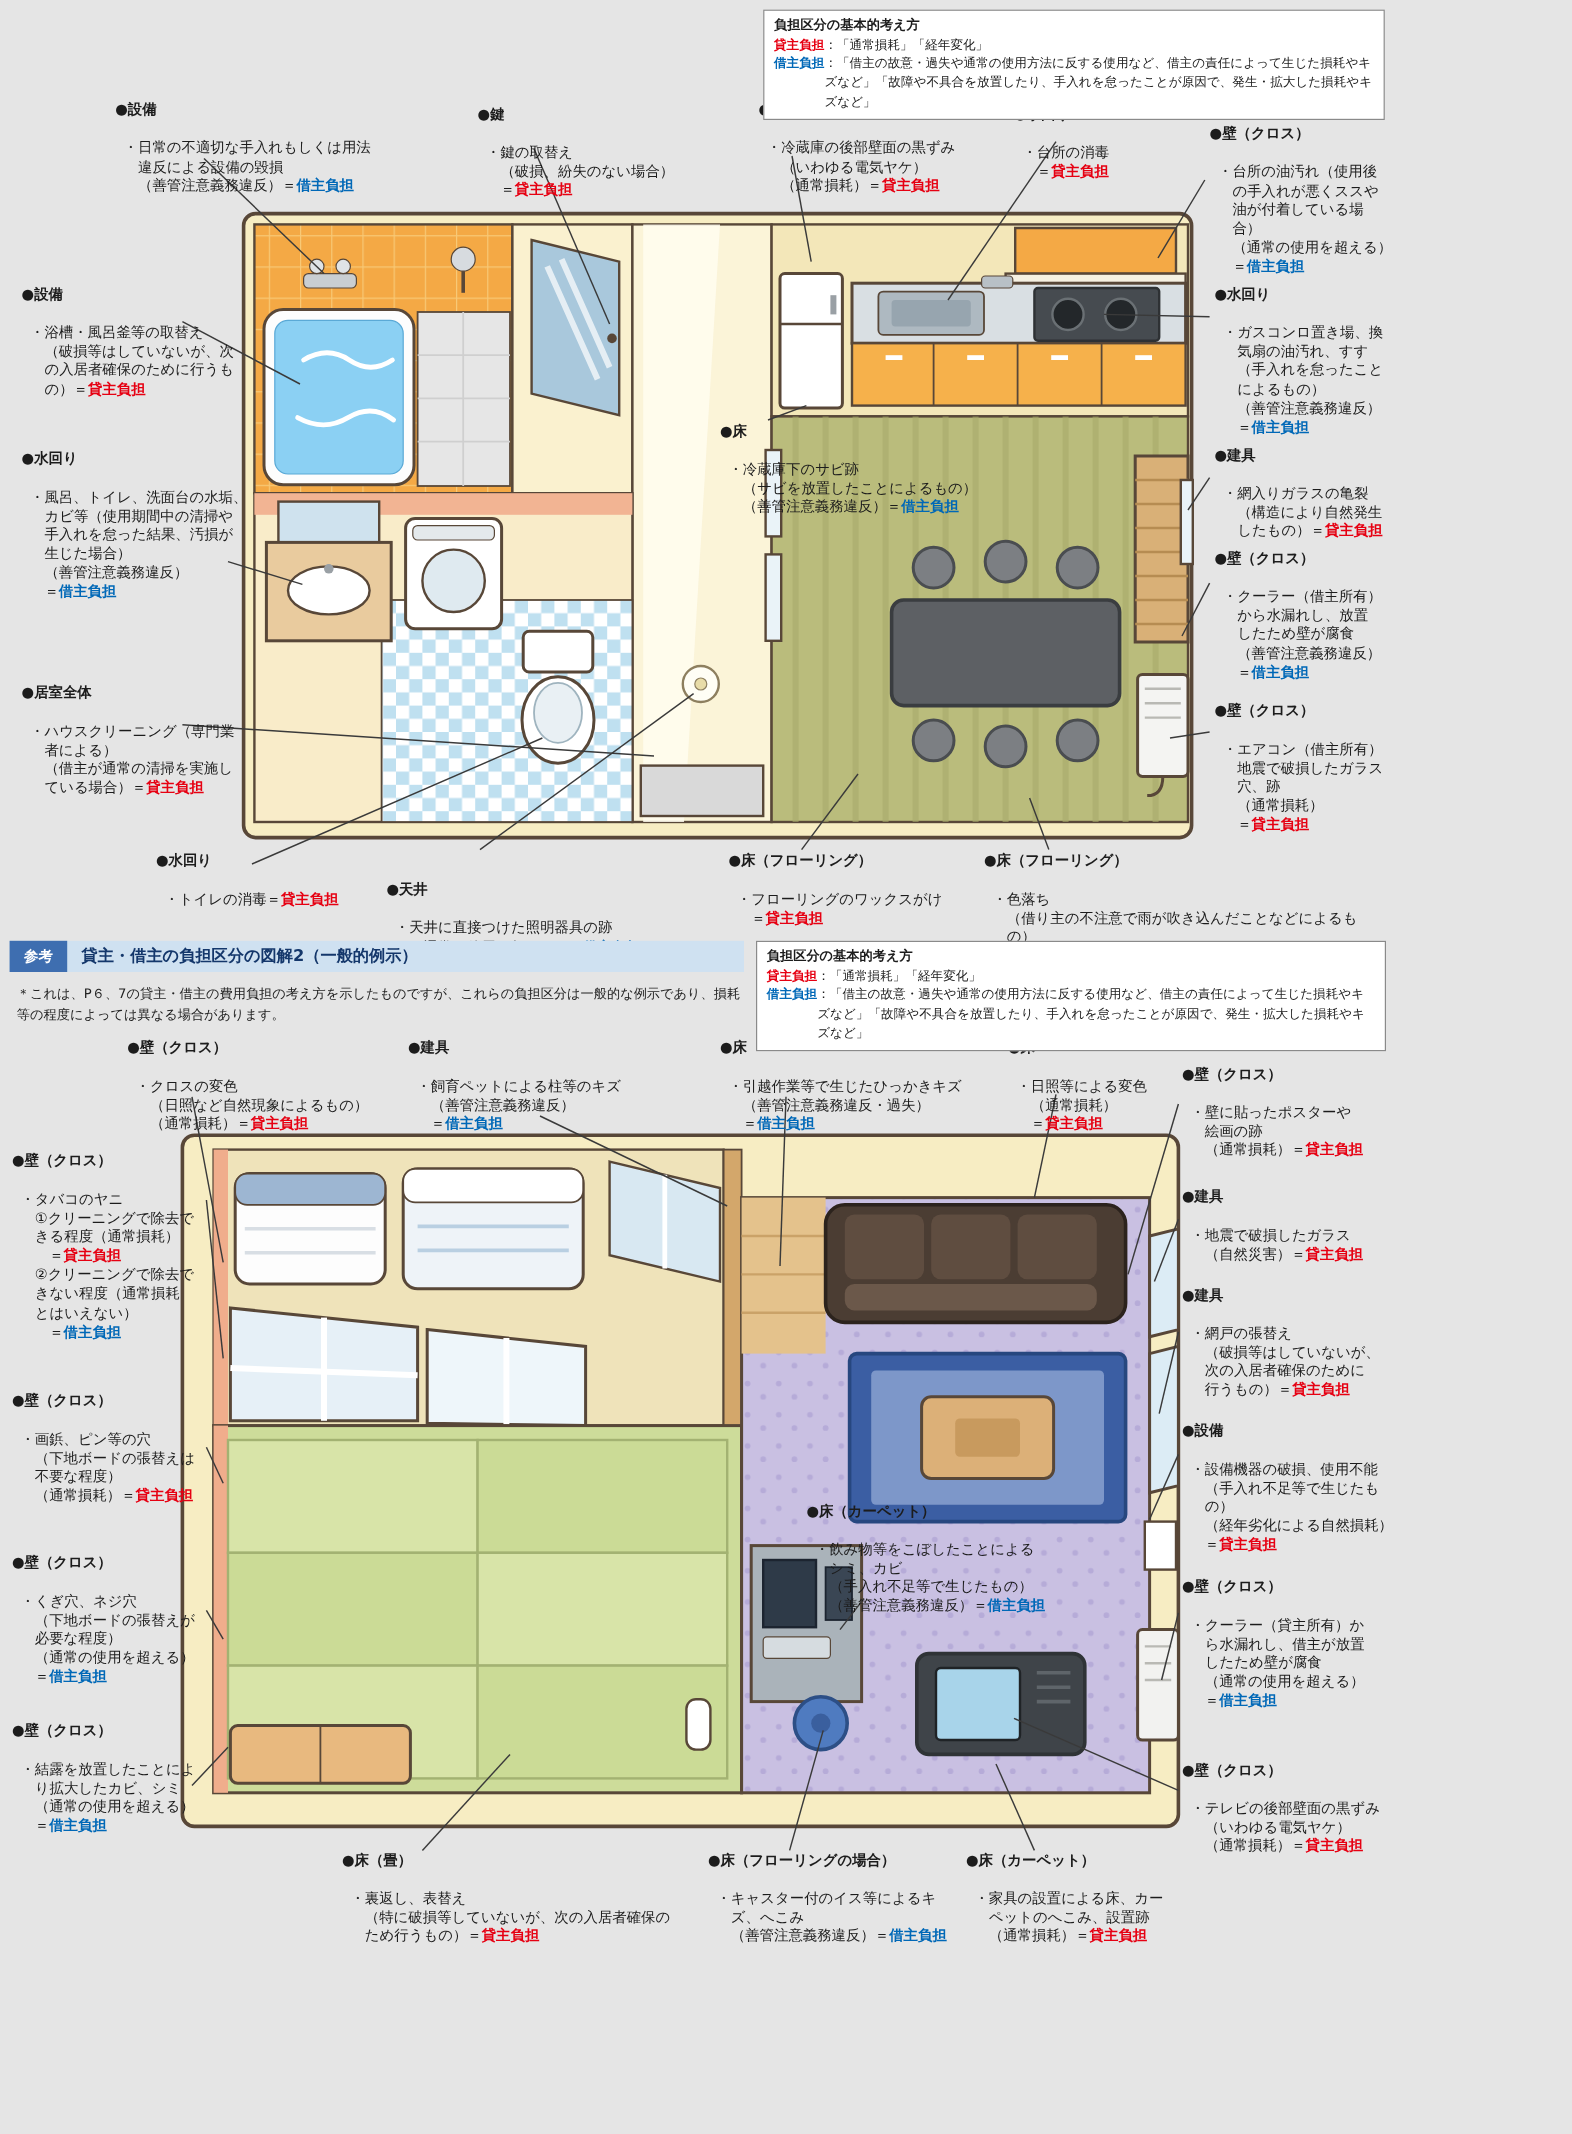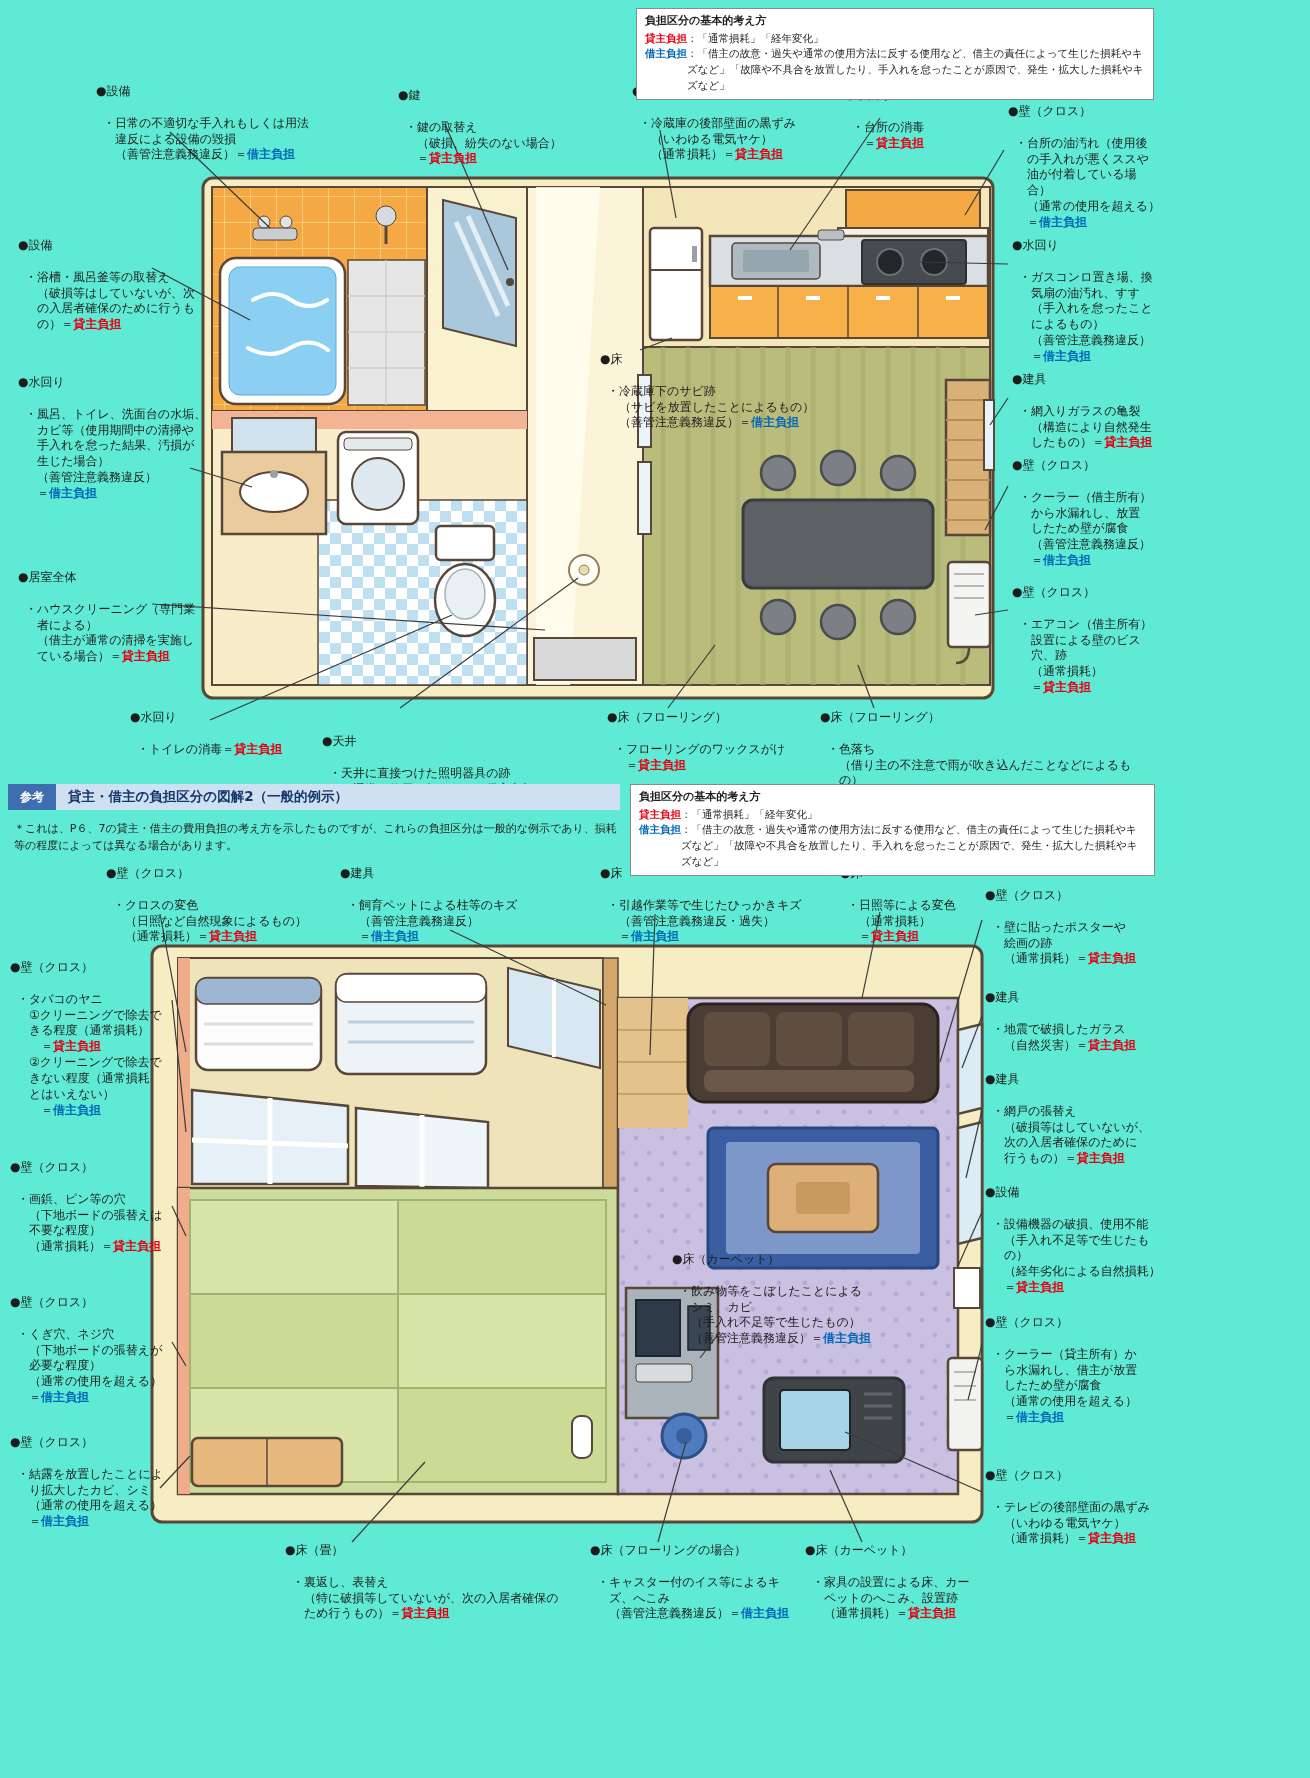--- a/index.html
+++ b/index.html
@@ -1,23 +1,23 @@
 <!DOCTYPE html>
 <html style="--landlord: #e60012; --tenant: #0068b7; --bar: #cfe1f1; --badge: #3e6eb0;"><head>
 <meta charset="utf-8">
 <style>
   html,body{margin:0;padding:0;}
   body{width:1310px;height:1778px;background:#ffffff;
        font-family:"DejaVu Sans","Liberation Sans",sans-serif;color:#1c1c1c;}
-  #canvas{position:relative;width:1310px;height:1778px;overflow:hidden;background:#5eead4;}
+  #canvas{position:relative;width:1310px;height:1778px;overflow:hidden;background:#e5e5e5;}
   .illus{position:absolute;z-index:1;}
   #leader-lines{position:absolute;left:0;top:0;z-index:4;pointer-events:none;}
   #annotation-layer{position:absolute;left:0;top:0;width:100%;height:100%;z-index:5;}
   .anno{position:absolute;font-size:12px;line-height:1.32;}
-  .anno-head{font-weight:normal;white-space:pre;}
+  .anno-head{font-weight:bold;white-space:pre;}
   .anno-body{white-space:pre-wrap;margin-left:7px;padding-left:12px;text-indent:-12px;margin-top:16px;}
   .landlord{color:var(--landlord,#e60012);font-weight:bold;}
   .tenant{color:var(--tenant,#0068b7);font-weight:bold;}
   .pbox{position:absolute;background:#fff;border:1px solid #8a8a8a;padding:4px 8px 5px;
         font-size:10.5px;line-height:1.5;z-index:6;}
   .pbox-title{font-weight:bold;font-size:11px;margin-bottom:1px;}
   .pbox-row{display:flex;align-items:flex-start;}
   .pbox-label{font-weight:bold;white-space:nowrap;}
   .pbox-text{flex:1;}
   .sec2-bar{position:absolute;left:8px;top:784px;width:612px;height:26px;display:flex;
@@ -373,21 +373,21 @@
           <div class="anno-head">●壁（クロス）</div>
           <div class="anno-body"><span>・クーラー（借主所有）
 から水漏れし、放置
 したため壁が腐食
 （善管注意義務違反）
 ＝</span><span class="tenant">借主負担</span></div>
         </div>
         <div class="anno" style="left: 1012px; top: 585px; width: 155px;">
           <div class="anno-head">●壁（クロス）</div>
           <div class="anno-body"><span>・エアコン（借主所有）
-設置による壁のビス
+地震で破損したガラス
 穴、跡
 （通常損耗）
 ＝</span><span class="landlord">貸主負担</span></div>
         </div>
         <div class="anno" style="left: 130px; top: 710px; width: 210px;">
           <div class="anno-head">●水回り</div>
           <div class="anno-body"><span>・トイレの消毒＝</span><span class="landlord">貸主負担</span></div>
         </div>
         <div class="anno" style="left: 322px; top: 734px; width: 265px;">
           <div class="anno-head">●天井</div>

